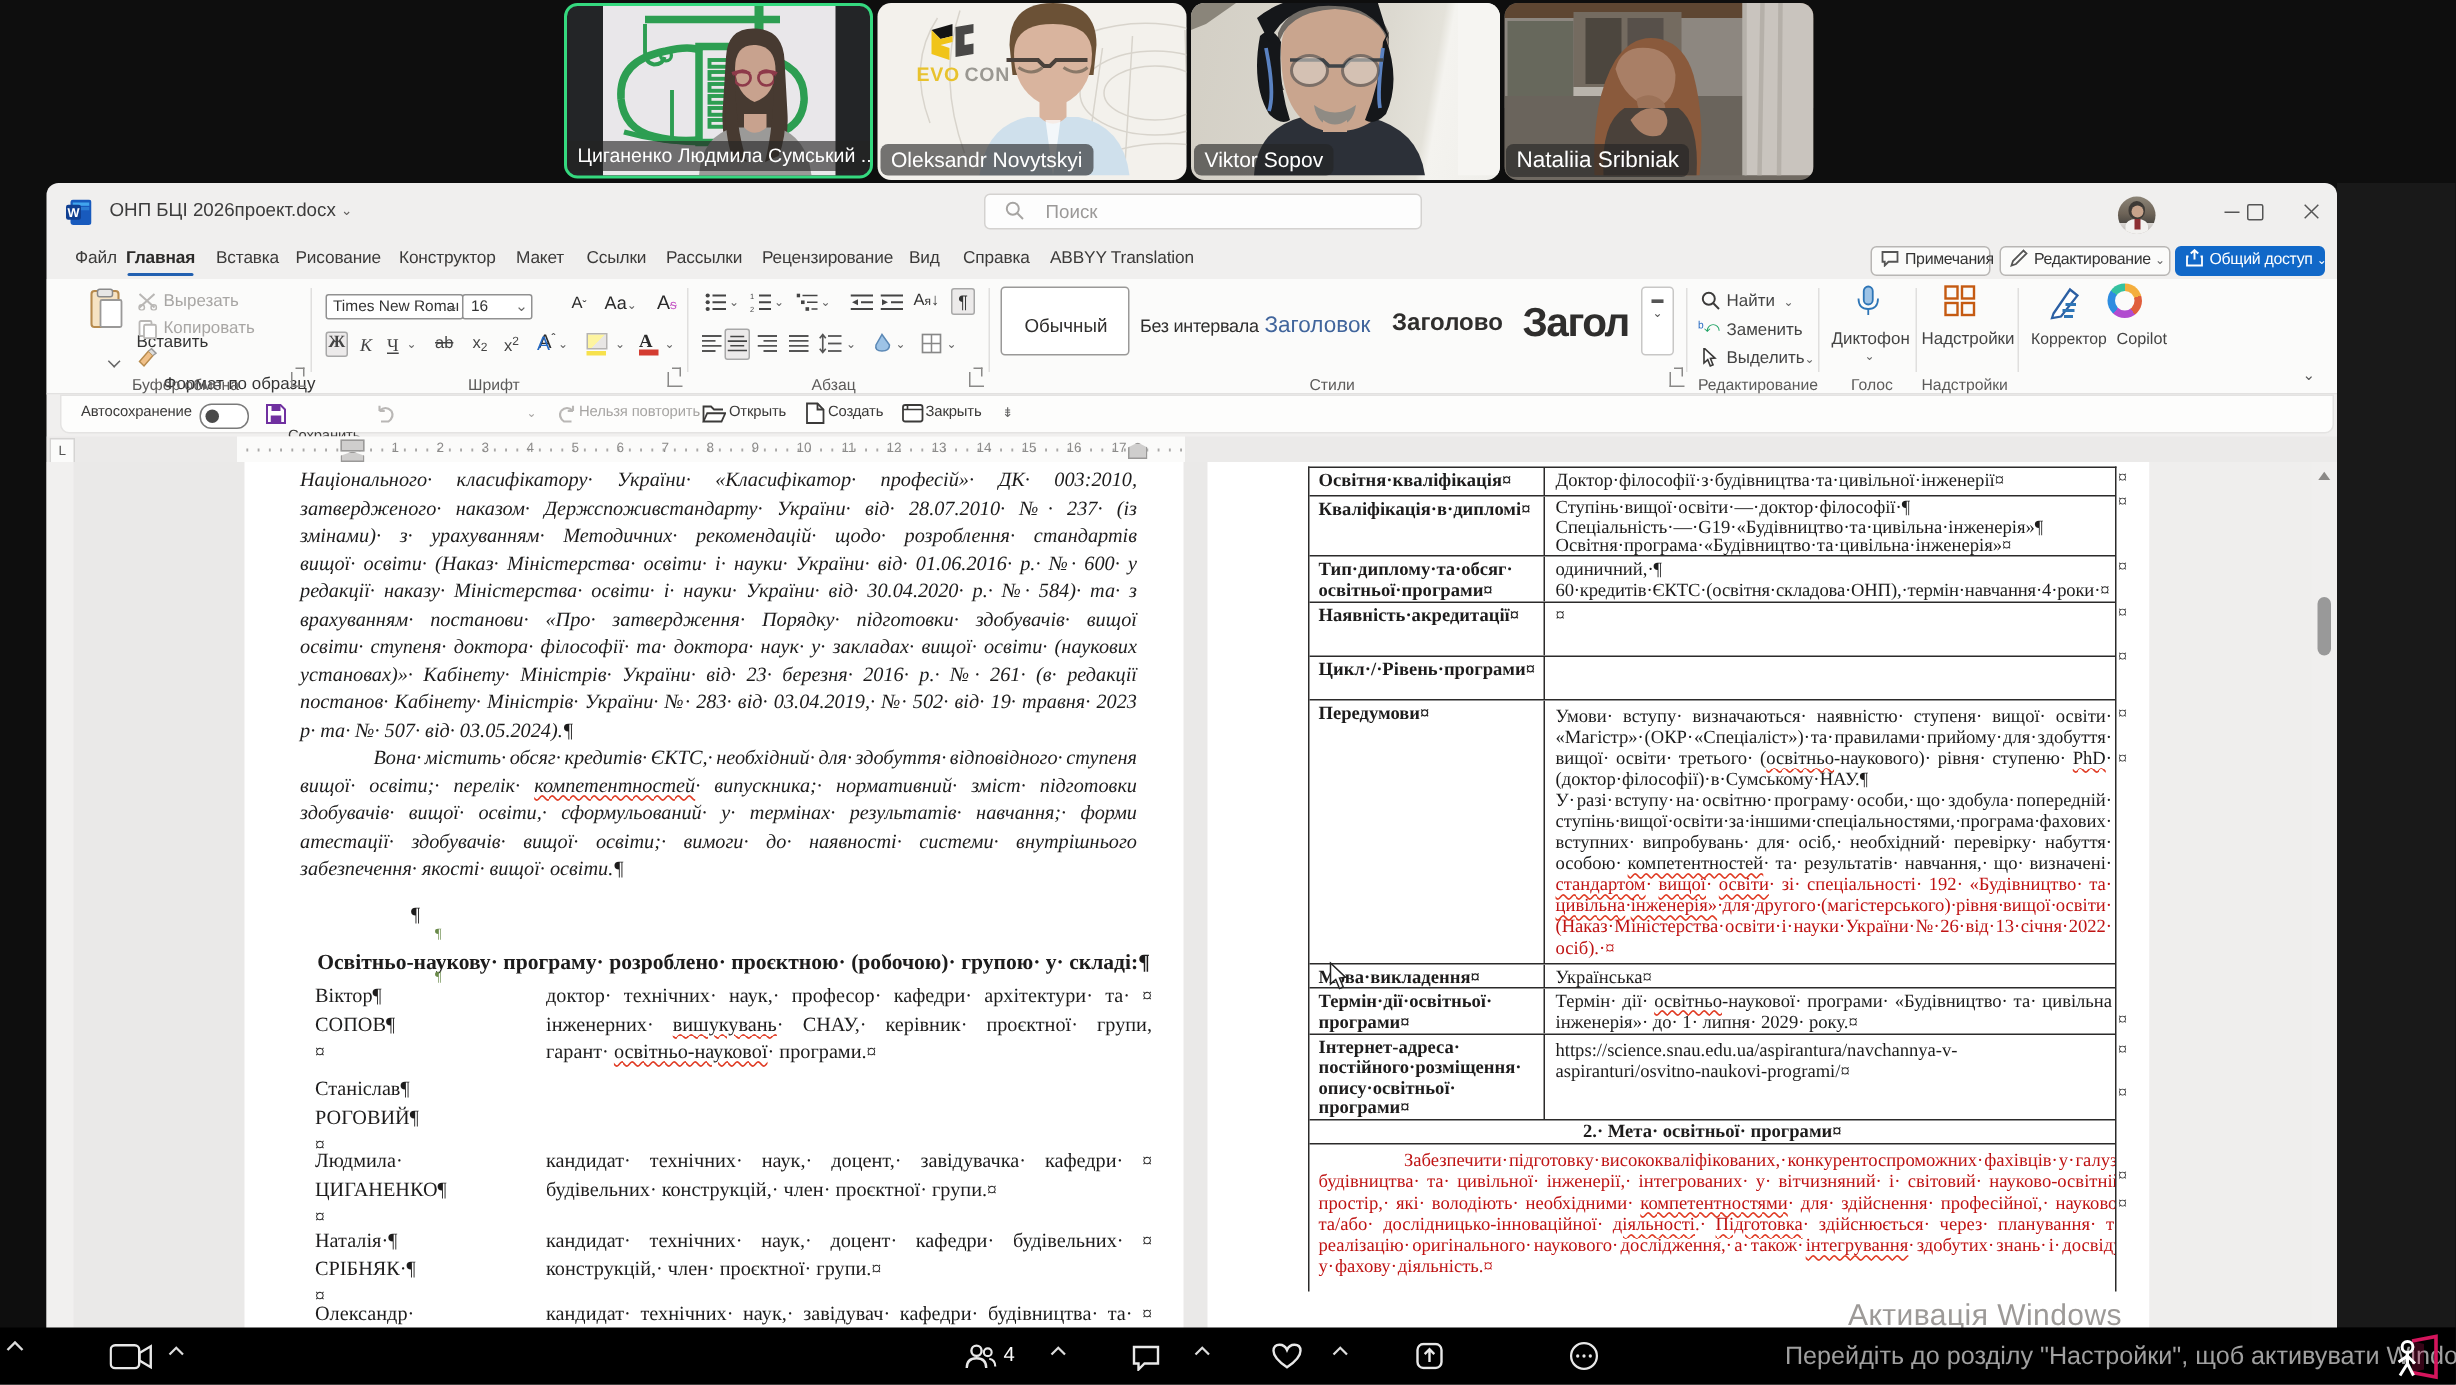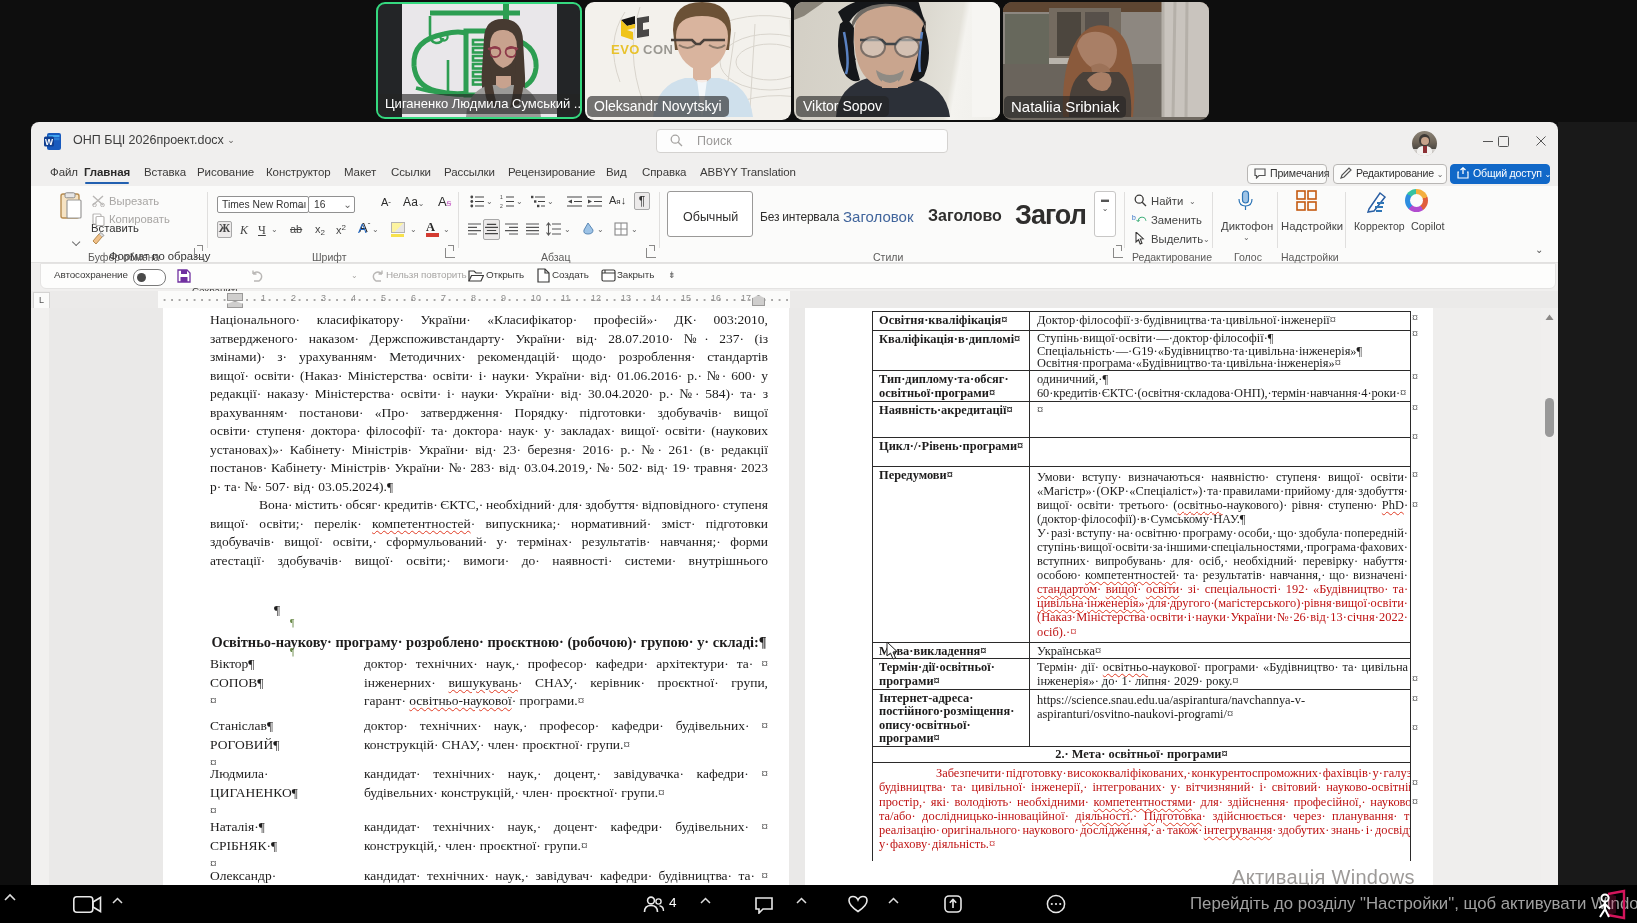--- a/index.html
+++ b/index.html
@@ -518,55 +518,52 @@
         <div class="rnum" style="left:523px;">15</div>
         <div class="rnum" style="left:553px;">16</div>
         <div class="rnum" style="left:583px;">17</div>
     </div>
     <div class="abs" style="left:2px;top:170px;width:15px;height:16px;background:#fbfbfa;border:1px solid #d5d4d3;color:#555;font-size:9px;text-align:center;line-height:15px;">L</div>
     <div id="doc">
       <div class="abs" style="left:0;top:0;width:18px;height:580px;background:#f1f0ef;"></div>
         <div id="lpage"></div>
       <div id="rpage"></div>
         <div class="abs" style="left:1402px;top:0;width:125px;height:580px;background:#efeeed;"></div>
-      <div class="ser abs" id="p1" style="left:179px;top:3px;width:558px;font-size:13.5px;line-height:18.5px;">
+      <div class="ser abs" id="p1" style="left:169px;top:3px;width:558px;font-size:13.5px;line-height:18.5px;font-style:italic;">
         <div class="jline">Національного· класифікатору· України· «Класифікатор· професій»· ДК· 003:2010,</div>
         <div class="jline">затвердженого· наказом· Держспоживстандарту· України· від· 28.07.2010· №· 237· (із</div>
         <div class="jline">змінами)· з· урахуванням· Методичних· рекомендацій· щодо· розроблення· стандартів</div>
         <div class="jline">вищої· освіти· (Наказ· Міністерства· освіти· і· науки· України· від· 01.06.2016· р.· №· 600· у</div>
         <div class="jline">редакції· наказу· Міністерства· освіти· і· науки· України· від· 30.04.2020· р.· №· 584)· та· з</div>
         <div class="jline">врахуванням· постанови· «Про· затвердження· Порядку· підготовки· здобувачів· вищої</div>
         <div class="jline">освіти· ступеня· доктора· філософії· та· доктора· наук· у· закладах· вищої· освіти· (наукових</div>
         <div class="jline">установах)»· Кабінету· Міністрів· України· від· 23· березня· 2016· р.· №· 261· (в· редакції</div>
         <div class="jline">постанов· Кабінету· Міністрів· України· №· 283· від· 03.04.2019,· №· 502· від· 19· травня· 2023</div>
         <div style="text-align:left;">р· та· №· 507· від· 03.05.2024).¶</div>
         <div class="jline" style="text-indent:49px;word-spacing:-1px;">Вона· містить· обсяг· кредитів· ЄКТС,· необхідний· для· здобуття· відповідного· ступеня</div>
         <div class="jline">вищої· освіти;· перелік· <span class="sp">компетентностей</span>· випускника;· нормативний· зміст· підготовки</div>
         <div class="jline">здобувачів· вищої· освіти,· сформульований· у· термінах· результатів· навчання;· форми</div>
         <div class="jline">атестації· здобувачів· вищої· освіти;· вимоги· до· наявності· системи· внутрішнього</div>
+        <div style="text-align:left;">забезпечення· якості· вищої· освіти.¶</div>
       </div>
       <div class="ser abs" style="left:243px;top:293px;font-size:13.5px;line-height:18.5px;">¶</div>
       <div class="ser abs" style="left:259px;top:310px;font-size:9.5px;color:#6a8a4a;">¶</div>
       <div class="ser abs" style="left:179px;top:325px;width:558px;text-align:center;font-weight:bold;font-size:14.4px;white-space:nowrap;line-height:18.5px;">Освітньо-наукову· програму· розроблено· проєктною· (робочою)· групою· у· складі:¶</div>
       <div class="ser abs" style="left:259px;top:339px;font-size:9.5px;color:#6a8a4a;">¶</div>
       <div class="ser abs" id="names" style="left:179px;top:347px;width:558px;font-size:13.5px;line-height:18.5px;">
         <div style="position:relative;height:61px;">
           <div class="abs" style="left:0;top:0;">Віктор¶<br>СОПОВ¶<br><span style="font-size:13px;">¤</span></div>
           <div class="abs jlines" style="left:154px;top:0;width:404px;">
             <div class="jline">доктор· технічних· наук,· професор· кафедри· архітектури· та· <span style="font-size:13px;">¤</span></div>
             <div class="jline">інженерних· <span class="sp">вишукувань</span>· СНАУ,· керівник· проєктної· групи,</div>
             <div>гарант· <span class="sp">освітньо-наукової</span>· програми.<span style="font-size:13px;">¤</span></div>
           </div>
         </div>
         <div style="position:relative;height:48px;margin-top:1px;">
           <div class="abs" style="left:0;top:0;">Станіслав¶<br>РОГОВИЙ¶<br><span style="font-size:13px;">¤</span></div>
-          <div class="abs" style="left:154px;top:0;width:404px;">
-            <div class="jline">доктор· технічних· наук,· професор· кафедри· будівельних· <span style="font-size:13px;">¤</span></div>
-            <div>конструкцій· СНАУ,· член· проєктної· групи.<span style="font-size:13px;">¤</span></div>
-          </div>
         </div>
         <div style="position:relative;height:53px;">
           <div class="abs" style="left:0;top:0;">Людмила·<br>ЦИГАНЕНКО¶<br><span style="font-size:13px;">¤</span></div>
           <div class="abs" style="left:154px;top:0;width:404px;">
             <div class="jline">кандидат· технічних· наук,· доцент,· завідувачка· кафедри· <span style="font-size:13px;">¤</span></div>
             <div>будівельних· конструкцій,· член· проєктної· групи.<span style="font-size:13px;">¤</span></div>
           </div>
         </div>
         <div style="position:relative;height:49px;">
           <div class="abs" style="left:0;top:0;">Наталія·¶<br>СРІБНЯК·¶<br><span style="font-size:13px;">¤</span></div>

